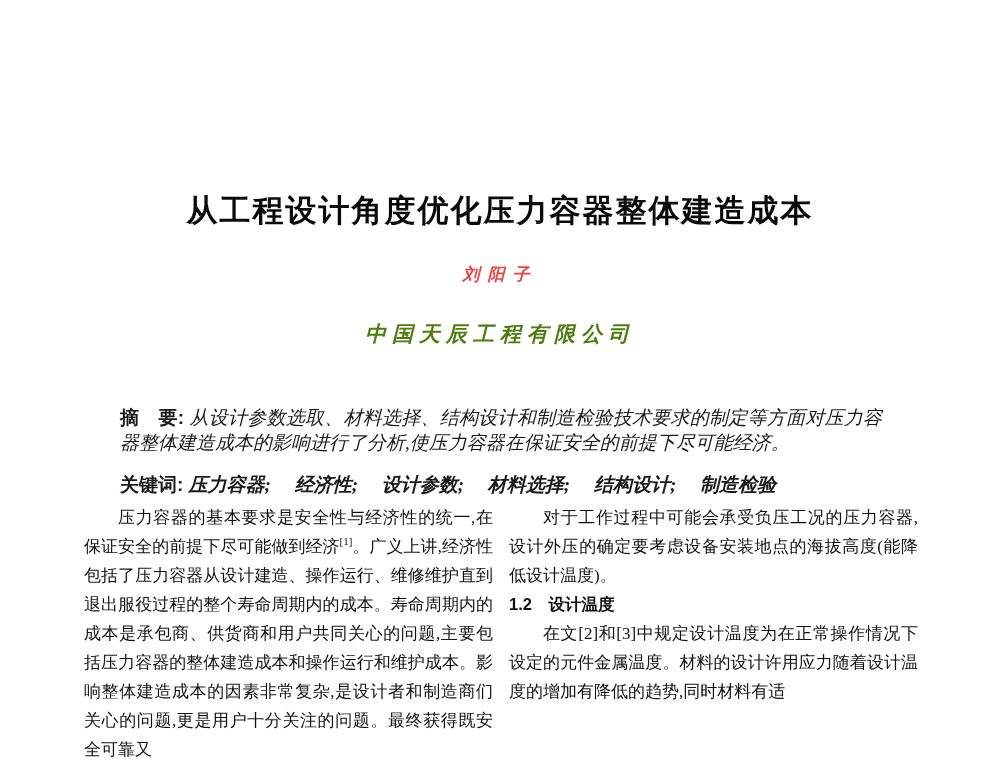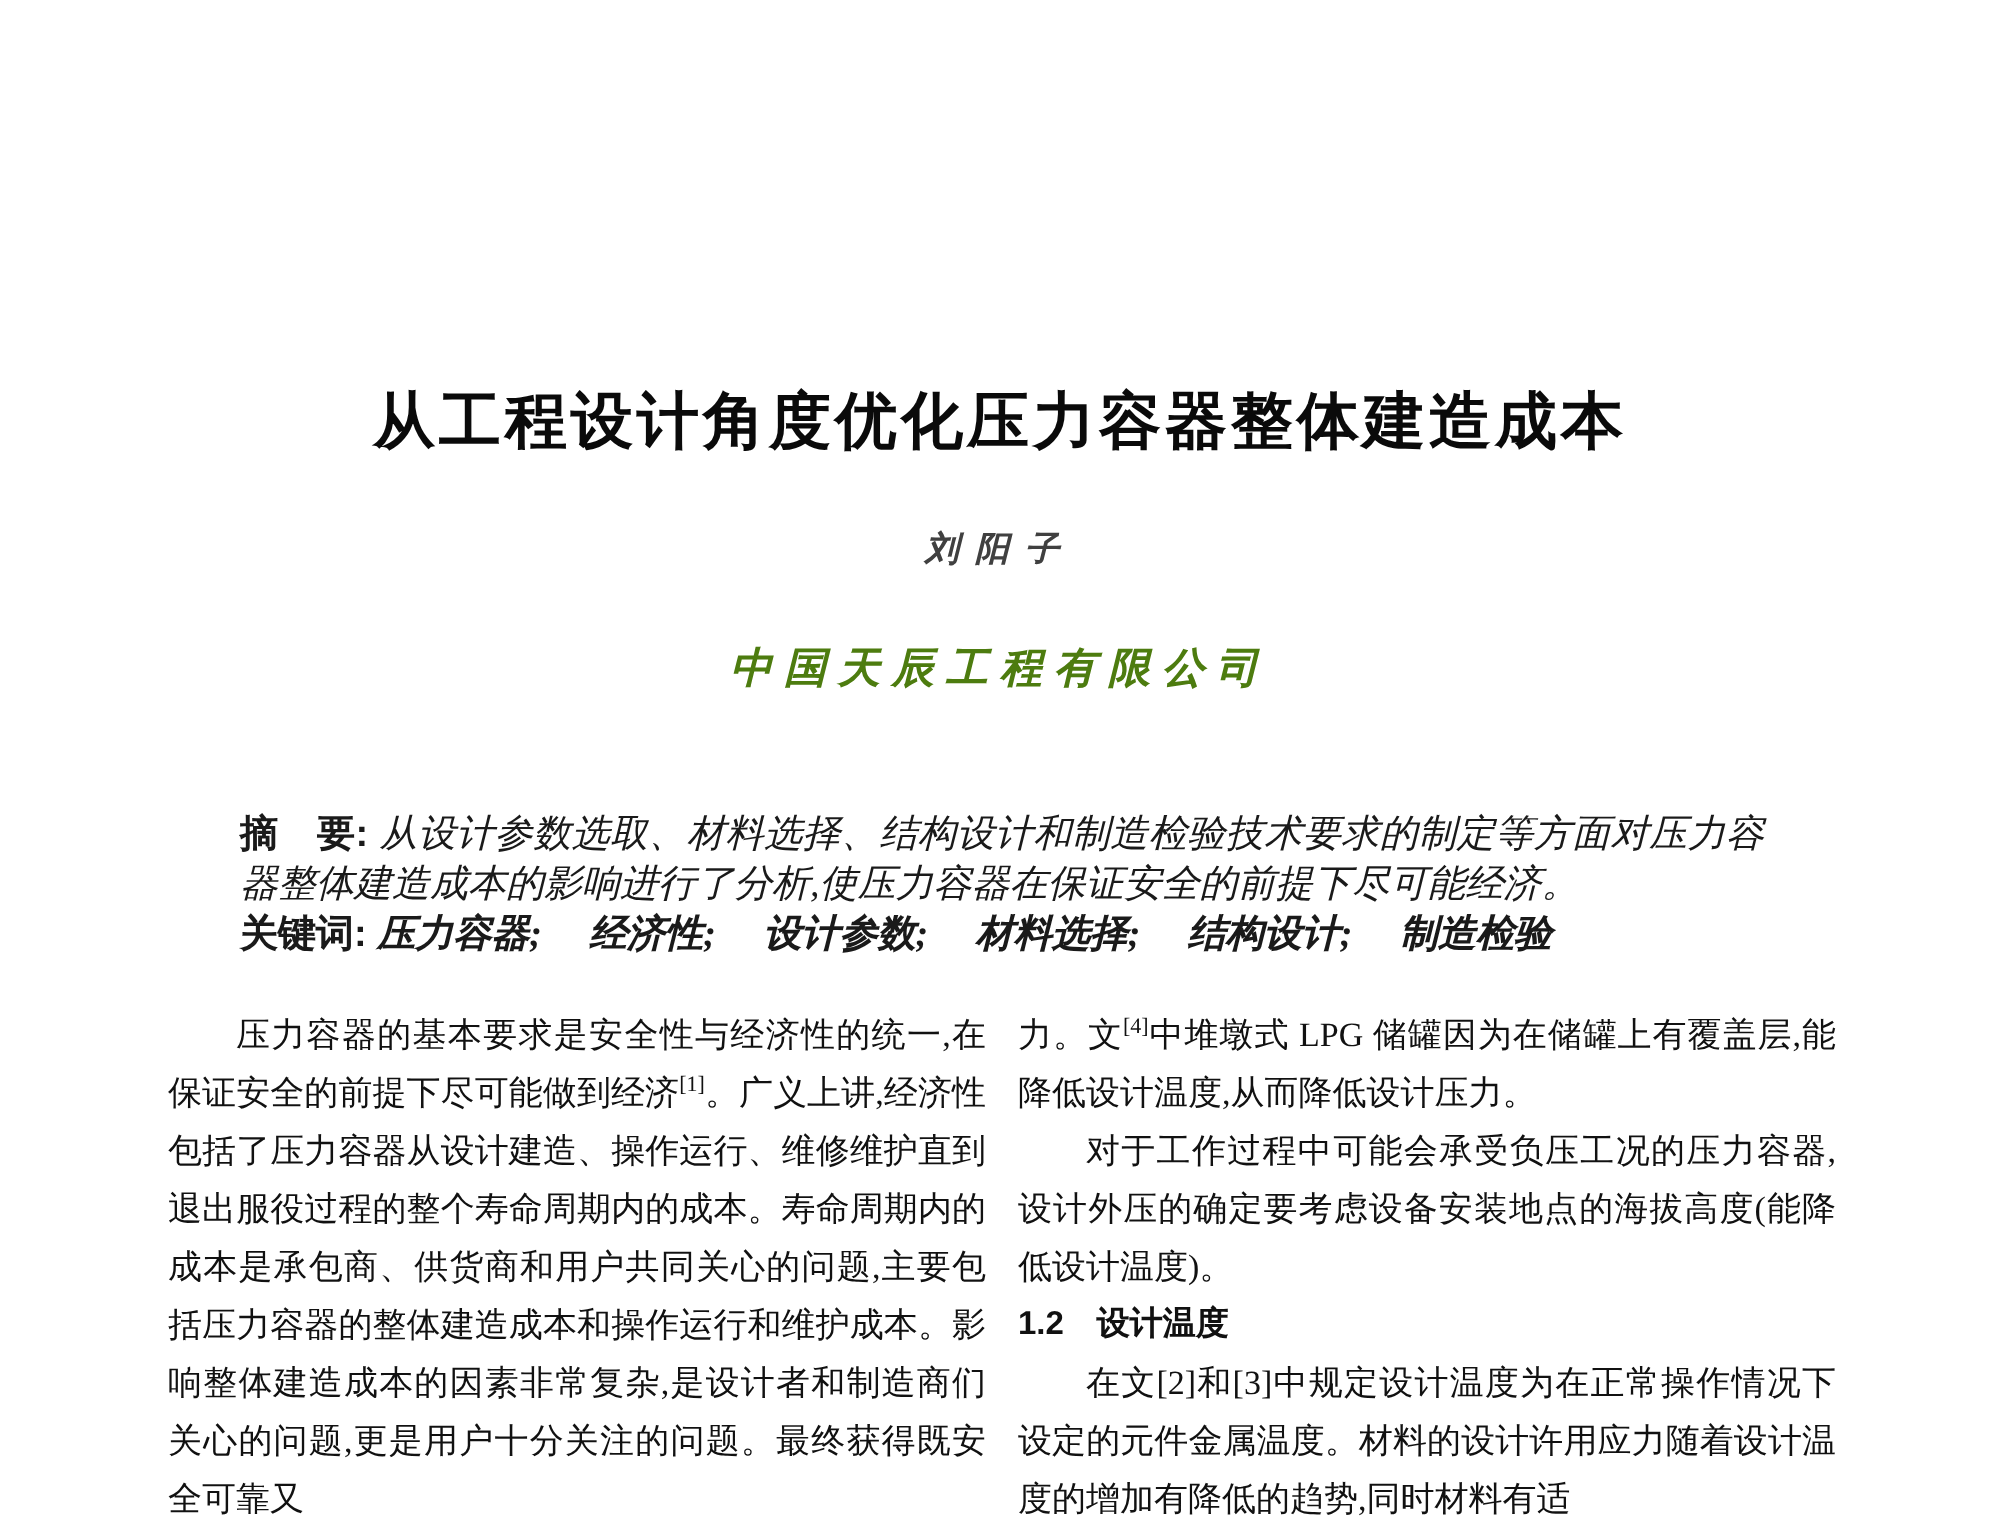--- a/index.html
+++ b/index.html
@@ -30,21 +30,21 @@
     position: absolute;
     top: 263px;
     left: 0;
     width: 100%;
     text-align: center;
     font-family: "Liberation Serif", serif;
     font-style: italic;
     font-weight: 700;
     font-size: 17px;
     letter-spacing: 8px;
-    color: #404040;
+    color: #ef4444;
   }
   .affiliation {
     position: absolute;
     top: 320px;
     left: 0;
     width: 100%;
     text-align: center;
     font-family: "Liberation Serif", serif;
     font-style: italic;
     font-weight: 700;
@@ -64,21 +64,21 @@
   }
   .abstract-label, .keywords-label {
     font-family: "Liberation Sans", sans-serif;
     font-weight: 700;
     white-space: pre-wrap;
   }
   .abstract-text {
     font-style: italic;
     white-space: pre-wrap;
   }
-  .keywords-line { margin-top: 0; }
+  .keywords-line { margin-top: 17px; }
   .keywords-text {
     font-style: italic;
     font-weight: 700;
     white-space: pre-wrap;
   }
   .columns {
     position: absolute;
     top: 503px;
     left: 84px;
     width: 834px;
@@ -121,20 +121,19 @@
   <div class="abstract-block">
     <p><span class="abstract-label">摘　要: </span><span class="abstract-text">从设计参数选取、材料选择、结构设计和制造检验技术要求的制定等方面对压力容器整体建造成本的影响进行了分析,使压力容器在保证安全的前提下尽可能经济。</span></p>
     <p class="keywords-line"><span class="keywords-label">关键词: </span><span class="keywords-text">压力容器;　 经济性;　 设计参数;　 材料选择;　 结构设计;　 制造检验</span></p>
   </div>
 
   <div class="columns">
     <div class="column">
         <p class="body-para indent">压力容器的基本要求是安全性与经济性的统一,在保证安全的前提下尽可能做到经济<sup class="ref">[1]</sup>。广义上讲,经济性包括了压力容器从设计建造、操作运行、维修维护直到退出服役过程的整个寿命周期内的成本。寿命周期内的成本是承包商、供货商和用户共同关心的问题,主要包括压力容器的整体建造成本和操作运行和维护成本。影响整体建造成本的因素非常复杂,是设计者和制造商们关心的问题,更是用户十分关注的问题。最终获得既安全可靠又</p>
       </div>
     <div class="column">
-        <p class="body-para">力。文<sup class="ref">[4]</sup>中堆墩式 LPG 储罐因为在储罐上有覆盖层,能降低设计温度,从而降低设计压力。</p>
         <p class="body-para indent">对于工作过程中可能会承受负压工况的压力容器,设计外压的确定要考虑设备安装地点的海拔高度(能降低设计温度)。</p>
         <p class="body-heading">1.2　设计温度</p>
         <p class="body-para indent">在文[2]和[3]中规定设计温度为在正常操作情况下设定的元件金属温度。材料的设计许用应力随着设计温度的增加有降低的趋势,同时材料有适</p>
       </div>
   </div>
 
 </div>
 
 </body></html>

